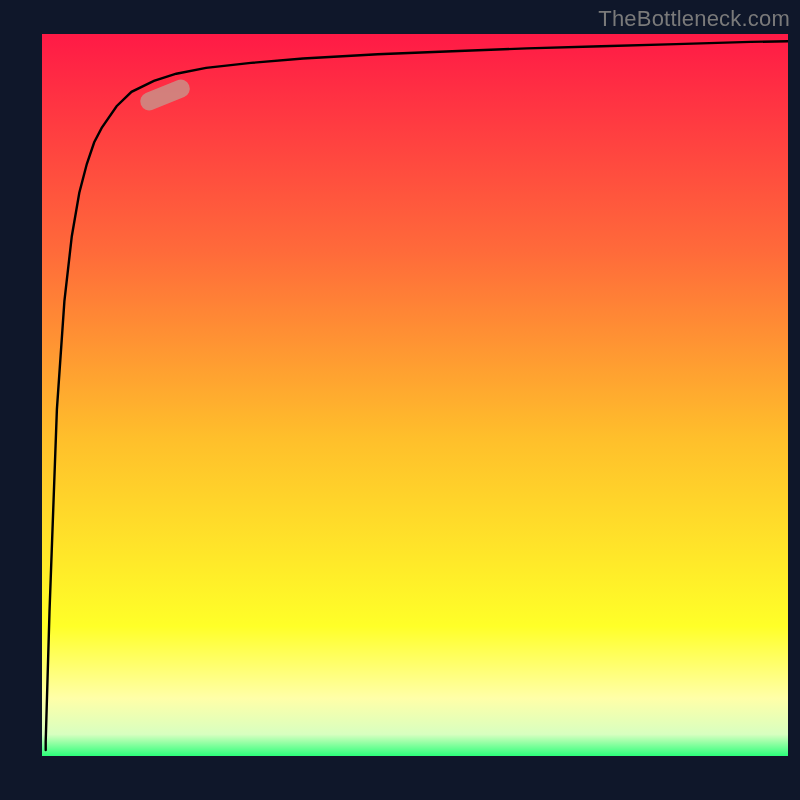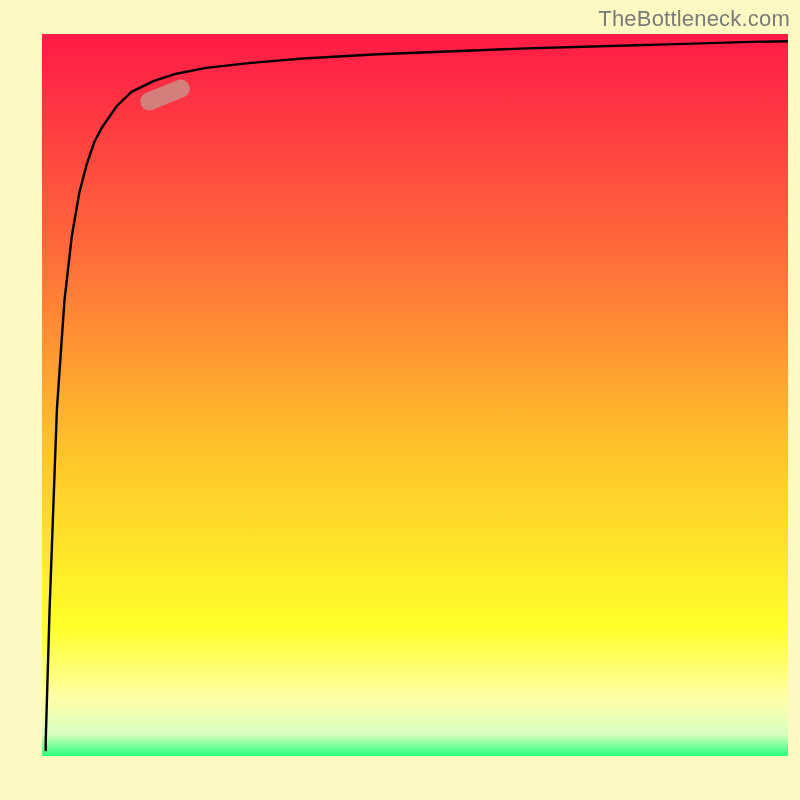--- a/index.html
+++ b/index.html
@@ -1,17 +1,17 @@
 <!DOCTYPE html>
 <html><head>
 <meta charset="utf-8">
 <style>
   * { margin: 0; padding: 0; box-sizing: border-box; }
   html, body { width: 800px; height: 800px; background: #000; overflow: hidden; }
-  .wrapper { position: relative; width: 800px; height: 800px; background: #fef9c3; }
+  .wrapper { position: relative; width: 800px; height: 800px; background: #0f172a; }
   .watermark {
     position: absolute;
     top: 6px;
     right: 10px;
     font-family: Arial, Helvetica, sans-serif;
     font-size: 22px;
     color: #7a7a7a;
     letter-spacing: 0.2px;
     z-index: 20;
   }

